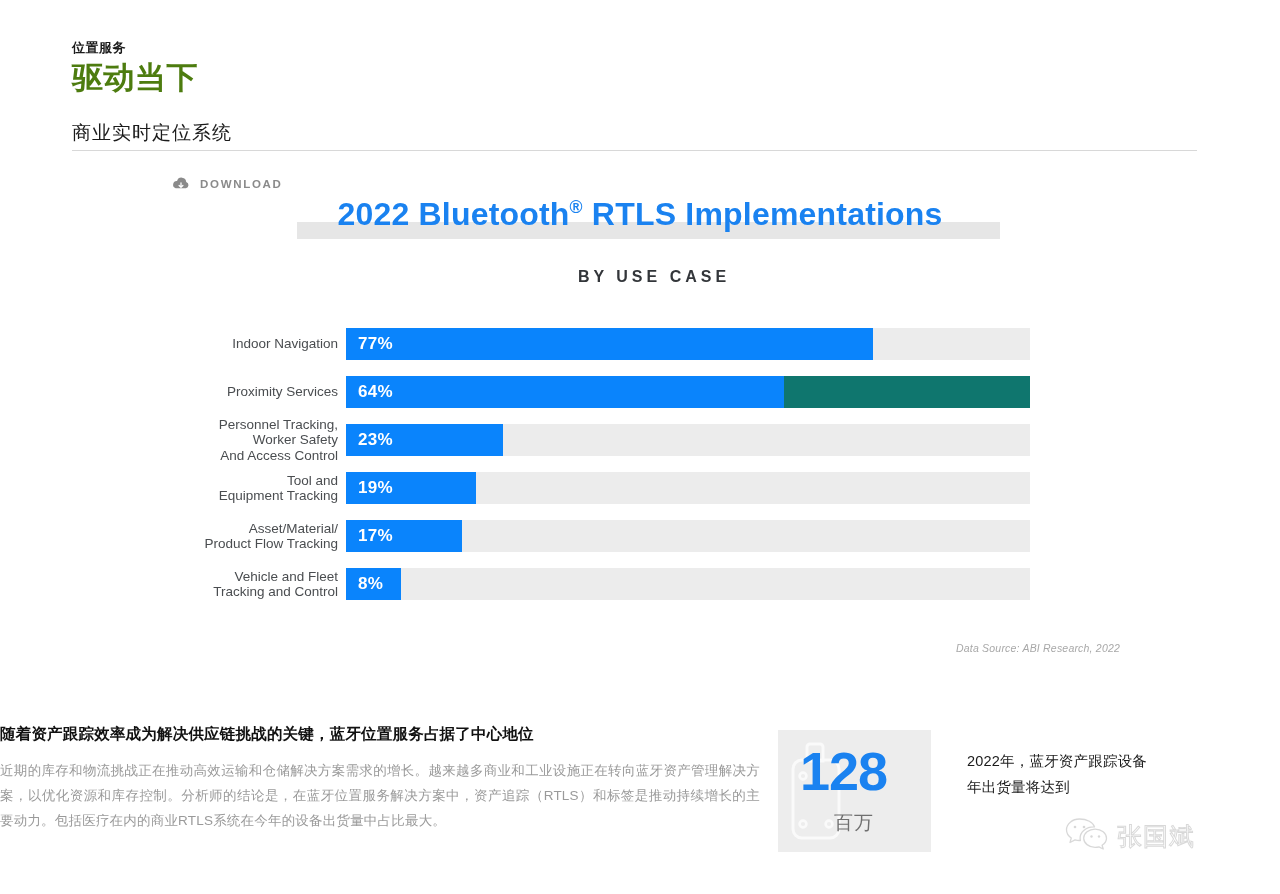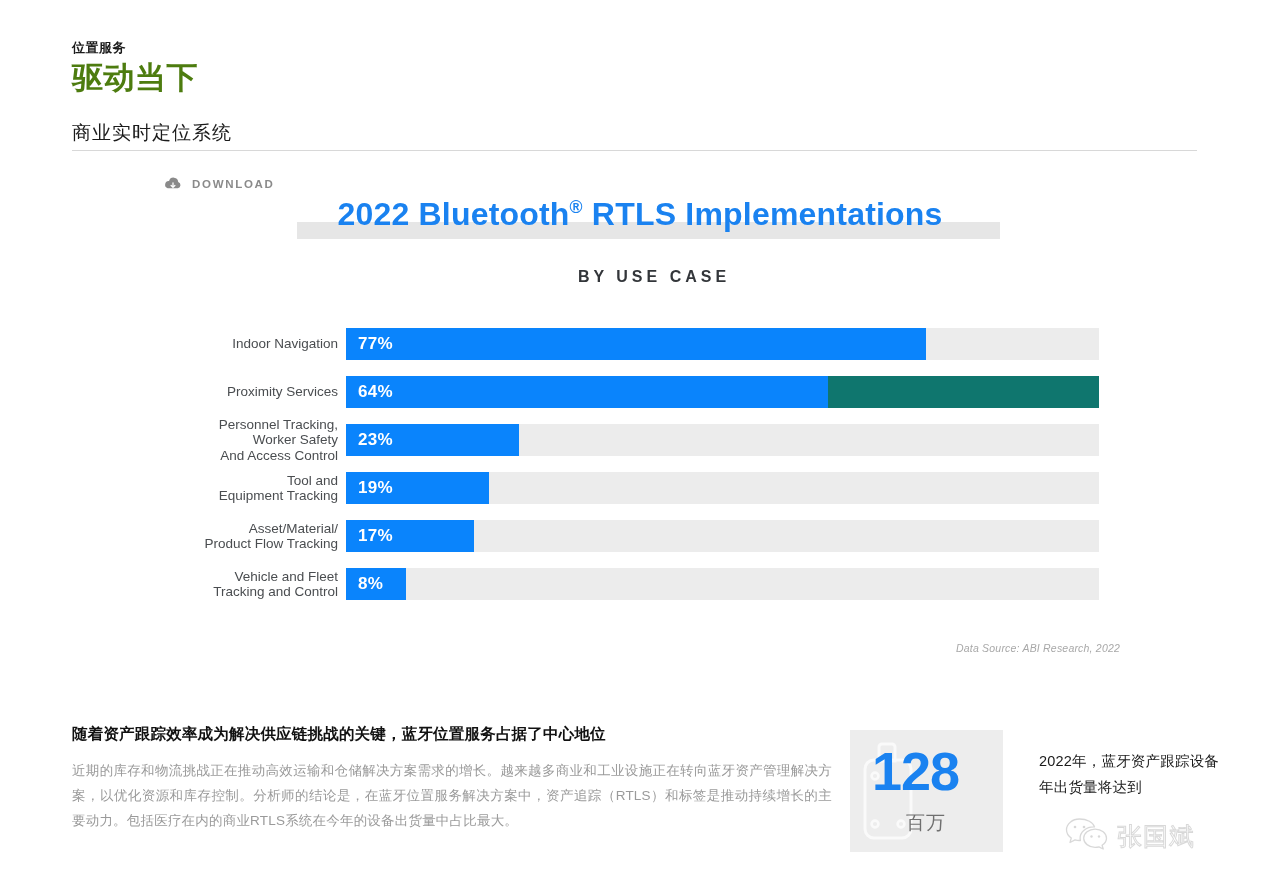--- a/index.html
+++ b/index.html
@@ -50,21 +50,21 @@
     left: 72px;
     top: 150px;
     width: 1125px;
     height: 1px;
     background: #d8d8d8;
   }
 
   
   .download-row {
     position: absolute;
-    left: 164px;
+    left: 172px;
     top: 177px;
     display: flex;
     align-items: center;
     gap: 10px;
   }
   .download-icon {
     width: 18px;
     height: 14px;
     display: block;
   }
@@ -136,21 +136,21 @@
     padding-right: 8px;
     box-sizing: border-box;
     text-align: right;
     font-size: 13.5px;
     line-height: 15.5px;
     color: #4a4d50;
     white-space: pre-line;
   }
   .bar-track {
     position: relative;
-    width: 753px;
+    width: 684px;
     height: 32px;
     background: #ececec;
   }
   .bar-fill {
     position: absolute;
     left: 0;
     top: 0;
     height: 32px;
     background: #0a84fc;
   }
@@ -179,21 +179,20 @@
   .bottom {
     position: absolute;
     left: 0;
     top: 722px;
     width: 1280px;
     display: flex;
     align-items: flex-start;
   }
   .bottom-text {
     width: 760px;
-    margin-left: 72px;
   }
   .bottom-heading {
     font-size: 15.5px;
     font-weight: bold;
     color: #111;
     line-height: 1.5;
     letter-spacing: 0.2px;
   }
   .bottom-para {
     margin-top: 13px;

